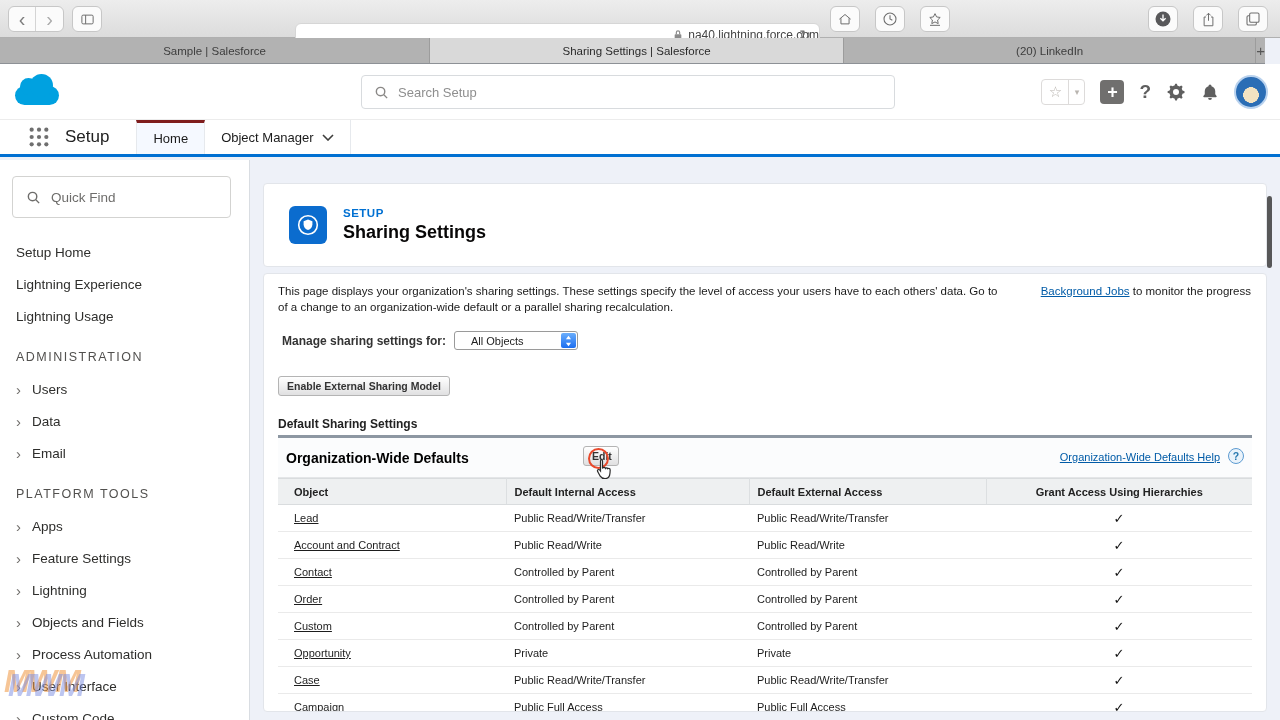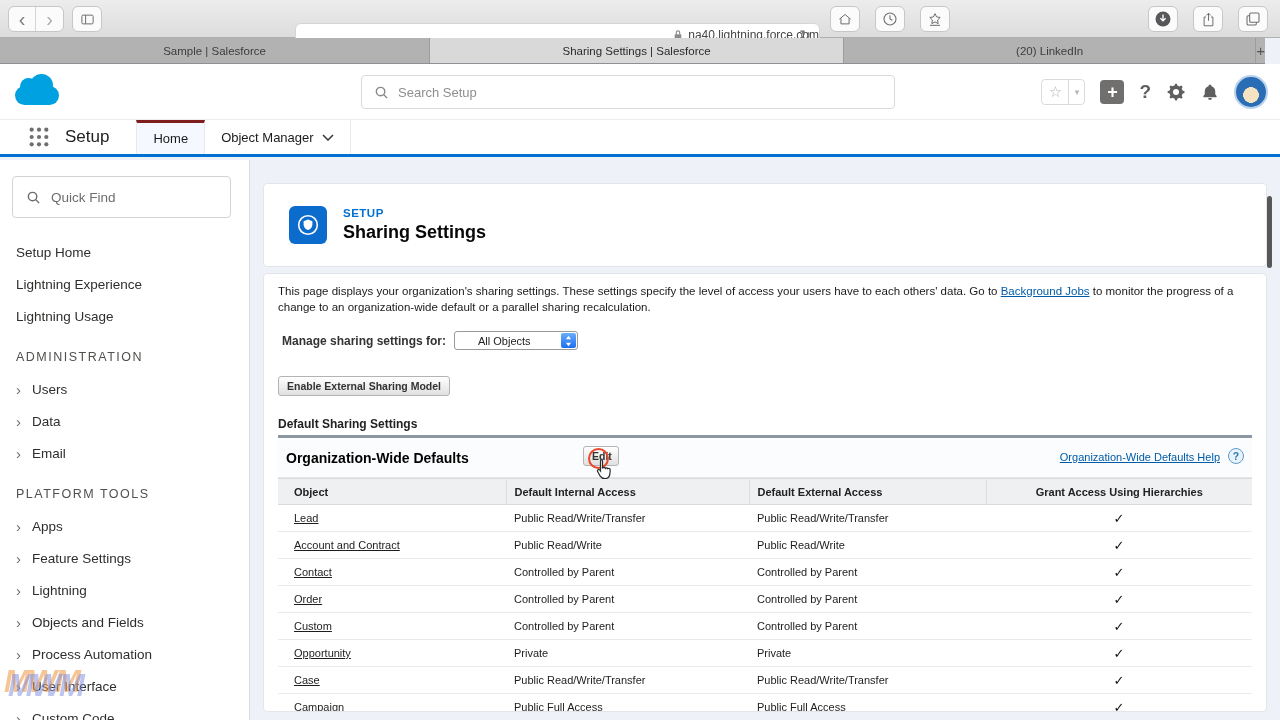--- a/index.html
+++ b/index.html
@@ -87,25 +87,25 @@
   
   .main { position:absolute; top:160px; left:250px; right:0; bottom:0; background:#eef1f8; }
   .card { position:absolute; left:13px; right:13px; background:#fff; border:1px solid #e2e5ea; border-radius:4px; }
   .pagehdr { top:23px; height:84px; display:flex; align-items:center; padding-left:25px; gap:16px; }
   .pageicon { width:38px; height:38px; background:#0b6cce; border-radius:6px; display:flex; align-items:center; justify-content:center; }
   .eyebrow { font-size:11.5px; font-weight:bold; color:#0070d2; letter-spacing:0.5px; margin-bottom:3px; }
   .pagetitle { font-size:18px; font-weight:bold; color:#080707; }
 
   .content { top:113px; bottom:8px; overflow:hidden; font-size:11.5px; color:#1a1a1a; }
   .desc { padding:9px 14px 0 14px; line-height:16px; }
-  .desc a { color:#015ba7; text-decoration:underline; }
+  .desc a { color:#015ba7; text-decoration:underline;margin-left:40px; }
   .manage-row { margin:16px 0 0 18px; display:flex; align-items:center; }
   .manage-label { font-size:12px; font-weight:bold; color:#333; }
   .mac-select { position:relative; margin-left:8px; width:124px; height:19px; border:1px solid #9a9a9a; border-radius:3px;
-    background:#fff; font-size:11px; color:#222; display:flex; align-items:center; padding-left:23px; }
+    background:#fff; font-size:11px; color:#222; display:flex; align-items:center; padding-left:16px; }
   .mac-select .stepper { position:absolute; right:1px; top:1px; bottom:1px; width:15px; border-radius:2px;
     background:linear-gradient(#6aaefc,#1c6ef0); display:flex; align-items:center; justify-content:center; }
   .classic-btn { display:inline-block; font-size:10.5px; font-weight:bold; color:#333;
     background:linear-gradient(#ffffff,#e0e0e1); border:1px solid #b4b4b4; border-radius:3px; padding:3px 8px; }
   .enable-btn { margin:26px 0 0 14px; }
   .dss-heading { margin:21px 0 4px 14px; font-size:12px; font-weight:bold; color:#222; }
 
   .owd { margin:0 14px; border-top:3px solid #8d97a2; }
   .owd-hdr { position:relative; height:40px; background:#fbfcfd; border-bottom:1px solid #e4e6e8; }
   .owd-title { position:absolute; left:8px; top:12px; font-size:14px; font-weight:bold; color:#000; }

